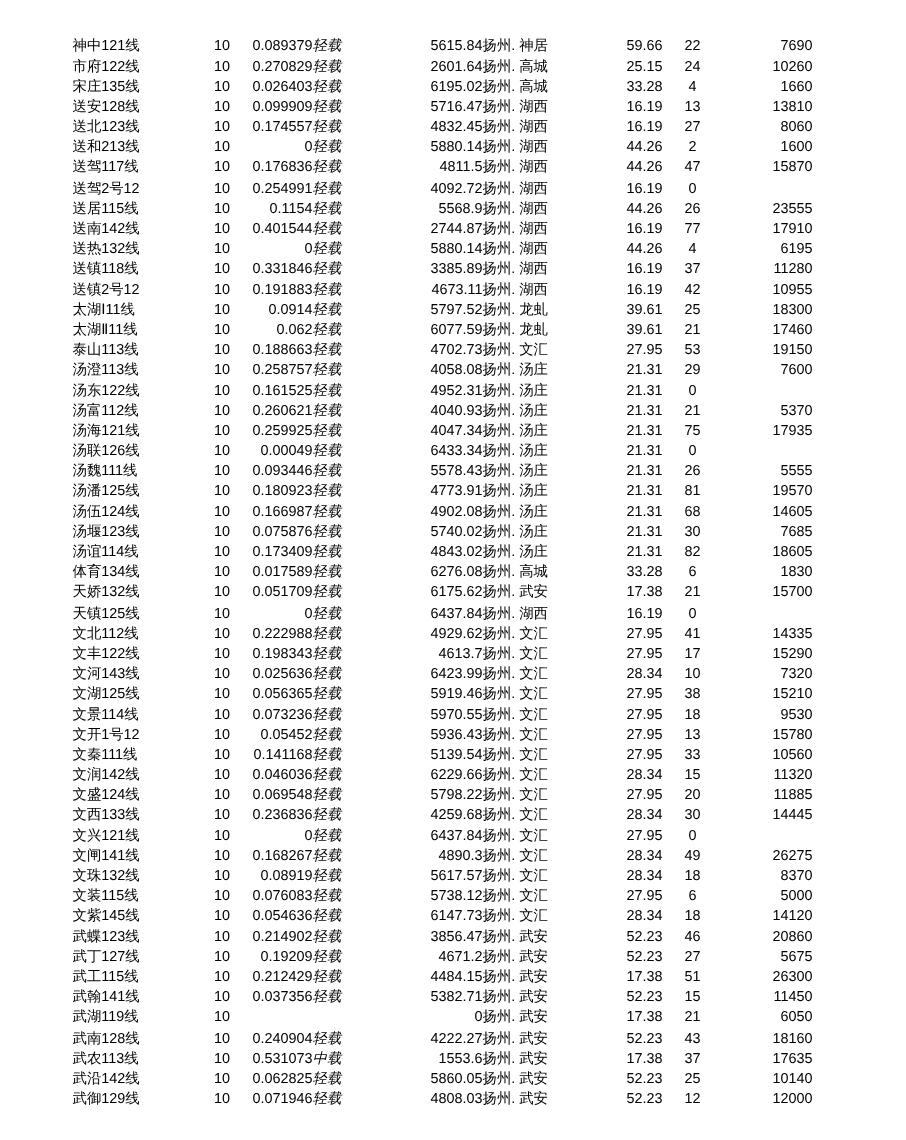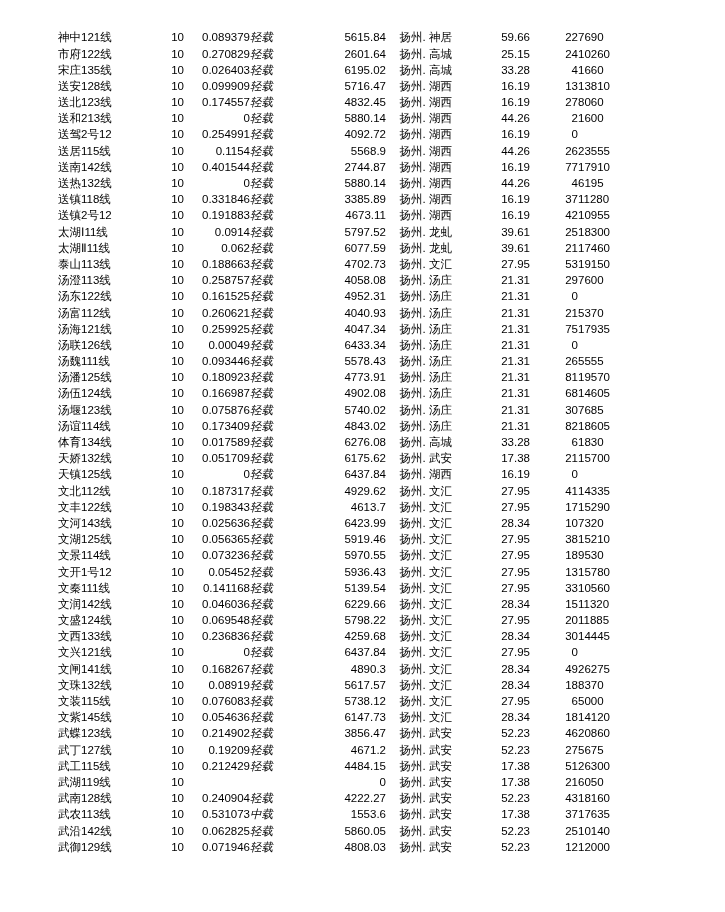--- a/index.html
+++ b/index.html
@@ -60,36 +60,37 @@
     padding-left: 2px;
     font-style: italic;
   }
   td.c-num2 {
     width: 92px;
     text-align: right;
     padding-right: 3px;
   }
   td.c-place {
     width: 66px;
-    text-align: right;
+    text-align: left;
     padding-left: 1px;
     overflow: hidden;
   }
   td.c-num3 {
     width: 78px;
     text-align: right;
     padding-right: 8px;
   }
   td.c-num4 {
     width: 48px;
-    text-align: right;
+    text-align: center;
     padding-right: 4px;
   }
   td.c-num5 {
     width: 72px;
+    text-align: right;
     padding-right: 4px;
   }
 </style>
 </head>
 <body>
 
 <div id="sheet">
   <table class="grid">
     <tbody>
         <tr>
@@ -152,20 +153,31 @@
           <td class="c-ten">10</td>
           <td class="c-val">0</td>
           <td class="c-load">轻载</td>
           <td class="c-num2">5880.14</td>
           <td class="c-place">扬州. 湖西</td>
           <td class="c-num3">44.26</td>
           <td class="c-num4">2</td>
           <td class="c-num5">1600</td>
         </tr>
         <tr>
+          <td class="c-name">送驾117线</td>
+          <td class="c-ten">10</td>
+          <td class="c-val">0.176836</td>
+          <td class="c-load">轻载</td>
+          <td class="c-num2">4811.5</td>
+          <td class="c-place">扬州. 湖西</td>
+          <td class="c-num3">44.26</td>
+          <td class="c-num4">47</td>
+          <td class="c-num5">15870</td>
+        </tr>
+        <tr>
           <td class="c-name">送驾2号12</td>
           <td class="c-ten">10</td>
           <td class="c-val">0.254991</td>
           <td class="c-load">轻载</td>
           <td class="c-num2">4092.72</td>
           <td class="c-place">扬州. 湖西</td>
           <td class="c-num3">16.19</td>
           <td class="c-num4">0</td>
           <td class="c-num5"></td>
         </tr>
@@ -396,21 +408,21 @@
           <td class="c-load">轻载</td>
           <td class="c-num2">6437.84</td>
           <td class="c-place">扬州. 湖西</td>
           <td class="c-num3">16.19</td>
           <td class="c-num4">0</td>
           <td class="c-num5"></td>
         </tr>
         <tr>
           <td class="c-name">文北112线</td>
           <td class="c-ten">10</td>
-          <td class="c-val">0.187317</td>
+          <td class="c-val">0.222988</td>
           <td class="c-load">轻载</td>
           <td class="c-num2">4929.62</td>
           <td class="c-place">扬州. 文汇</td>
           <td class="c-num3">27.95</td>
           <td class="c-num4">41</td>
           <td class="c-num5">14335</td>
         </tr>
         <tr>
           <td class="c-name">文丰122线</td>
           <td class="c-ten">10</td>
@@ -590,20 +602,31 @@
         <tr>
           <td class="c-name">武工115线</td>
           <td class="c-ten">10</td>
           <td class="c-val">0.212429</td>
           <td class="c-load">轻载</td>
           <td class="c-num2">4484.15</td>
           <td class="c-place">扬州. 武安</td>
           <td class="c-num3">17.38</td>
           <td class="c-num4">51</td>
           <td class="c-num5">26300</td>
+        </tr>
+        <tr>
+          <td class="c-name">武翰141线</td>
+          <td class="c-ten">10</td>
+          <td class="c-val">0.037356</td>
+          <td class="c-load">轻载</td>
+          <td class="c-num2">5382.71</td>
+          <td class="c-place">扬州. 武安</td>
+          <td class="c-num3">52.23</td>
+          <td class="c-num4">15</td>
+          <td class="c-num5">11450</td>
         </tr>
         <tr>
           <td class="c-name">武湖119线</td>
           <td class="c-ten">10</td>
           <td class="c-val"></td>
           <td class="c-load"></td>
           <td class="c-num2">0</td>
           <td class="c-place">扬州. 武安</td>
           <td class="c-num3">17.38</td>
           <td class="c-num4">21</td>

